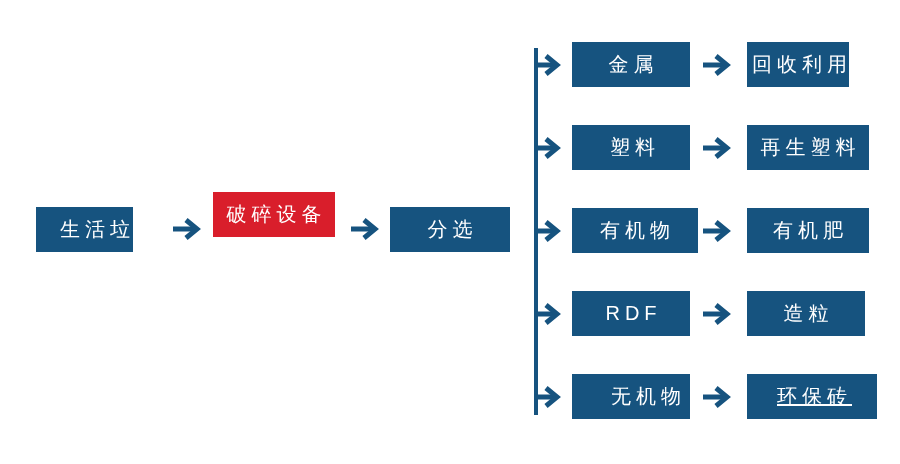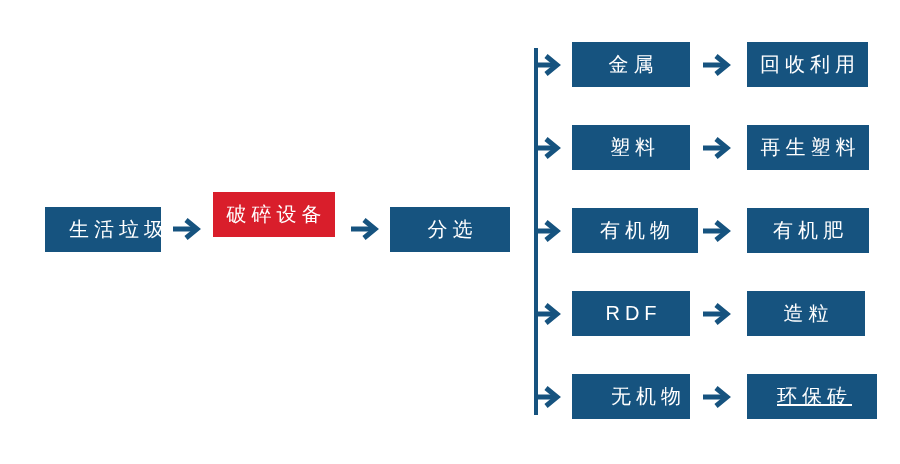--- a/index.html
+++ b/index.html
@@ -47,21 +47,21 @@
     width: 4px;
     height: 367px;
     background: #16537F;
   }
 </style>
 </head>
 <body>
 
 <div class="canvas">
 
-  <div class="node blue" style="left:45px; top:207px; width:116px;padding-left:24px;">生活垃圾</div>
+  <div class="node blue" style="left:36px; top:207px; width:97px;padding-left:24px;">生活垃圾</div>
 
   <svg class="arrow" style="left:170px; top:212px;" width="34" height="34" viewBox="0 0 34 34">
     <line x1="3" y1="17" x2="24" y2="17"></line>
     <polyline points="16,8 27,17 16,26"></polyline>
   </svg>
 
   <div class="node red" style="left:213px; top:192px; width:122px;">破碎设备</div>
 
   <svg class="arrow" style="left:348px; top:212px;" width="34" height="34" viewBox="0 0 34 34">
     <line x1="3" y1="17" x2="24" y2="17"></line>
@@ -74,21 +74,21 @@
 
   <svg class="arrow" style="left:534px; top:48px;" width="30" height="34" viewBox="0 0 30 34">
     <line x1="1" y1="17" x2="20" y2="17"></line>
     <polyline points="12,8 23,17 12,26"></polyline>
   </svg>
   <div class="node blue" style="left:572px; top:42px; width:118px;">金属</div>
   <svg class="arrow" style="left:700px; top:48px;" width="34" height="34" viewBox="0 0 34 34">
     <line x1="3" y1="17" x2="24" y2="17"></line>
     <polyline points="16,8 27,17 16,26"></polyline>
   </svg>
-  <div class="node blue" style="left:747px; top:42px; width:121px;">回收利用</div>
+  <div class="node blue" style="left:747px; top:42px; width:102px;">回收利用</div>
 
   <svg class="arrow" style="left:534px; top:131px;" width="30" height="34" viewBox="0 0 30 34">
     <line x1="1" y1="17" x2="20" y2="17"></line>
     <polyline points="12,8 23,17 12,26"></polyline>
   </svg>
   <div class="node blue" style="left:572px; top:125px; width:118px;padding-left:8px;">塑料</div>
   <svg class="arrow" style="left:700px; top:131px;" width="34" height="34" viewBox="0 0 34 34">
     <line x1="3" y1="17" x2="24" y2="17"></line>
     <polyline points="16,8 27,17 16,26"></polyline>
   </svg>

